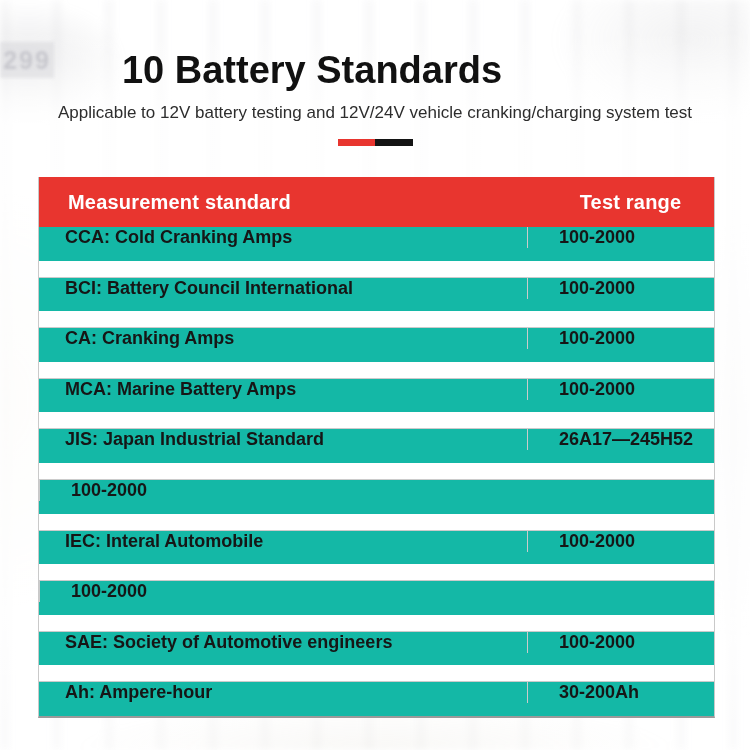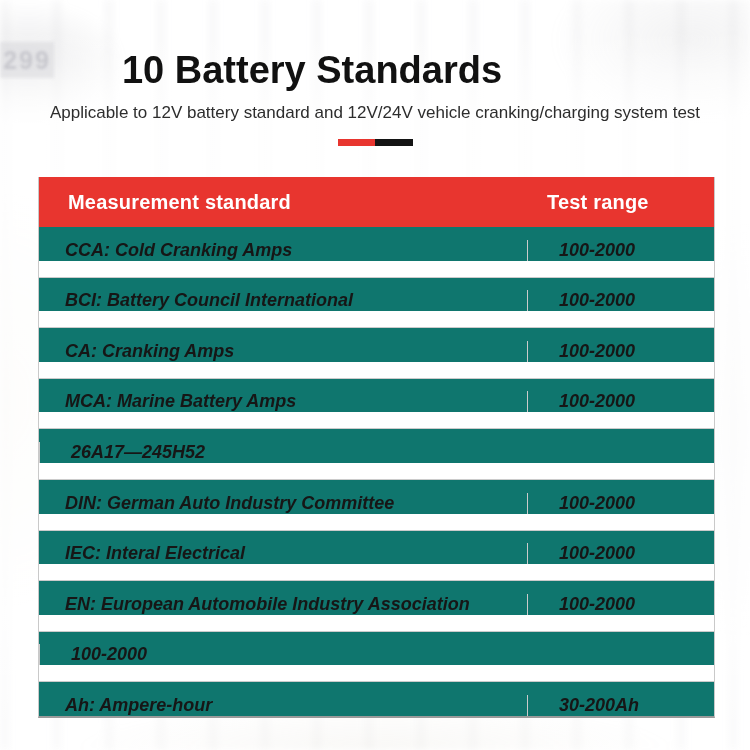--- a/index.html
+++ b/index.html
@@ -71,25 +71,25 @@
     display:flex;align-items:center;
     color:#ffffff;font-weight:bold;font-size:20px;
   }
   .thead .h-left{
     width:488px;box-sizing:border-box;padding-left:29px;
     letter-spacing:0.2px;
   }
   .thead .h-right{
     flex:1;box-sizing:border-box;padding-left:20px;
     letter-spacing:0.2px;
+    text-align:center;
   }
   .trow{
-    flex:1;display:flex;align-items:flex-end;
-    background:#0f766e;
-    font-style:italic;
+    flex:1;display:flex;align-items:flex-start;
+    background:#14b8a6;
   }
   .trow + .trow{border-top:1px solid #cbcbcb;margin-top:16px;}
   .c-std{
     width:488px;box-sizing:border-box;padding-left:26px;
     display:flex;align-items:center;
     font-weight:bold;font-size:18px;color:#161616;
   }
   .c-rng{
     flex:1;box-sizing:border-box;padding-left:31px;
     border-left:1px solid #cbcbcb;
@@ -100,21 +100,21 @@
 </head>
 <body>
 
 <div class="page">
 
   <div class="bg-ghost"></div>
   <div class="bg-fade"></div>
   <div class="ghost-display">299</div>
 
   <div class="title">10 Battery Standards</div>
-  <div class="subtitle">Applicable to 12V battery standard and 12V/24V vehicle cranking/charging system test</div>
+  <div class="subtitle">Applicable to 12V battery testing and 12V/24V vehicle cranking/charging system test</div>
 
   <div class="divider">
     <div class="seg-red"></div>
     <div class="seg-black"></div>
   </div>
 
   <div class="stable">
     <div class="thead">
       <div class="h-left">Measurement standard</div>
       <div class="h-right">Test range</div>
@@ -130,35 +130,35 @@
     </div>
     <div class="trow">
       <div class="c-std">CA: Cranking Amps</div>
       <div class="c-rng">100-2000</div>
     </div>
     <div class="trow">
       <div class="c-std">MCA: Marine Battery Amps</div>
       <div class="c-rng">100-2000</div>
     </div>
     <div class="trow">
+      <div class="c-std">JIS: Japan Industrial Standard</div>
       <div class="c-rng">26A17—245H52</div>
     </div>
     <div class="trow">
-      <div class="c-std">DIN: German Auto Industry Committee</div>
       <div class="c-rng">100-2000</div>
     </div>
     <div class="trow">
-      <div class="c-std">IEC: Interal Electrical</div>
+      <div class="c-std">IEC: Interal Automobile</div>
       <div class="c-rng">100-2000</div>
     </div>
     <div class="trow">
-      <div class="c-std">EN: European Automobile Industry Association</div>
       <div class="c-rng">100-2000</div>
     </div>
     <div class="trow">
+      <div class="c-std">SAE: Society of Automotive engineers</div>
       <div class="c-rng">100-2000</div>
     </div>
     <div class="trow">
       <div class="c-std">Ah: Ampere-hour</div>
       <div class="c-rng">30-200Ah</div>
     </div>
   </div>
 
 </div>
 

